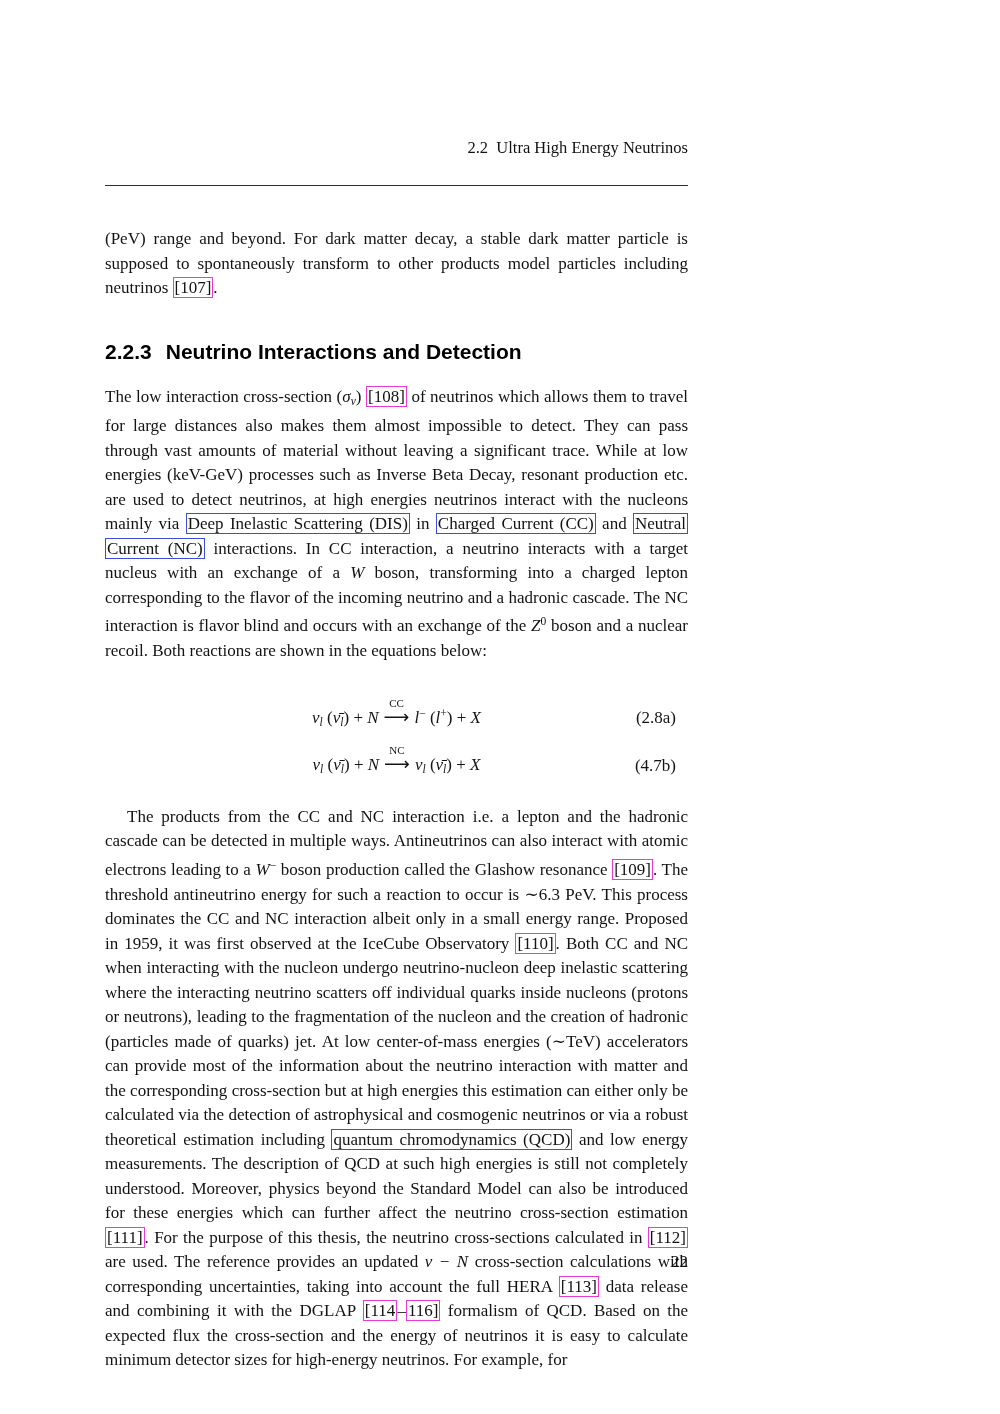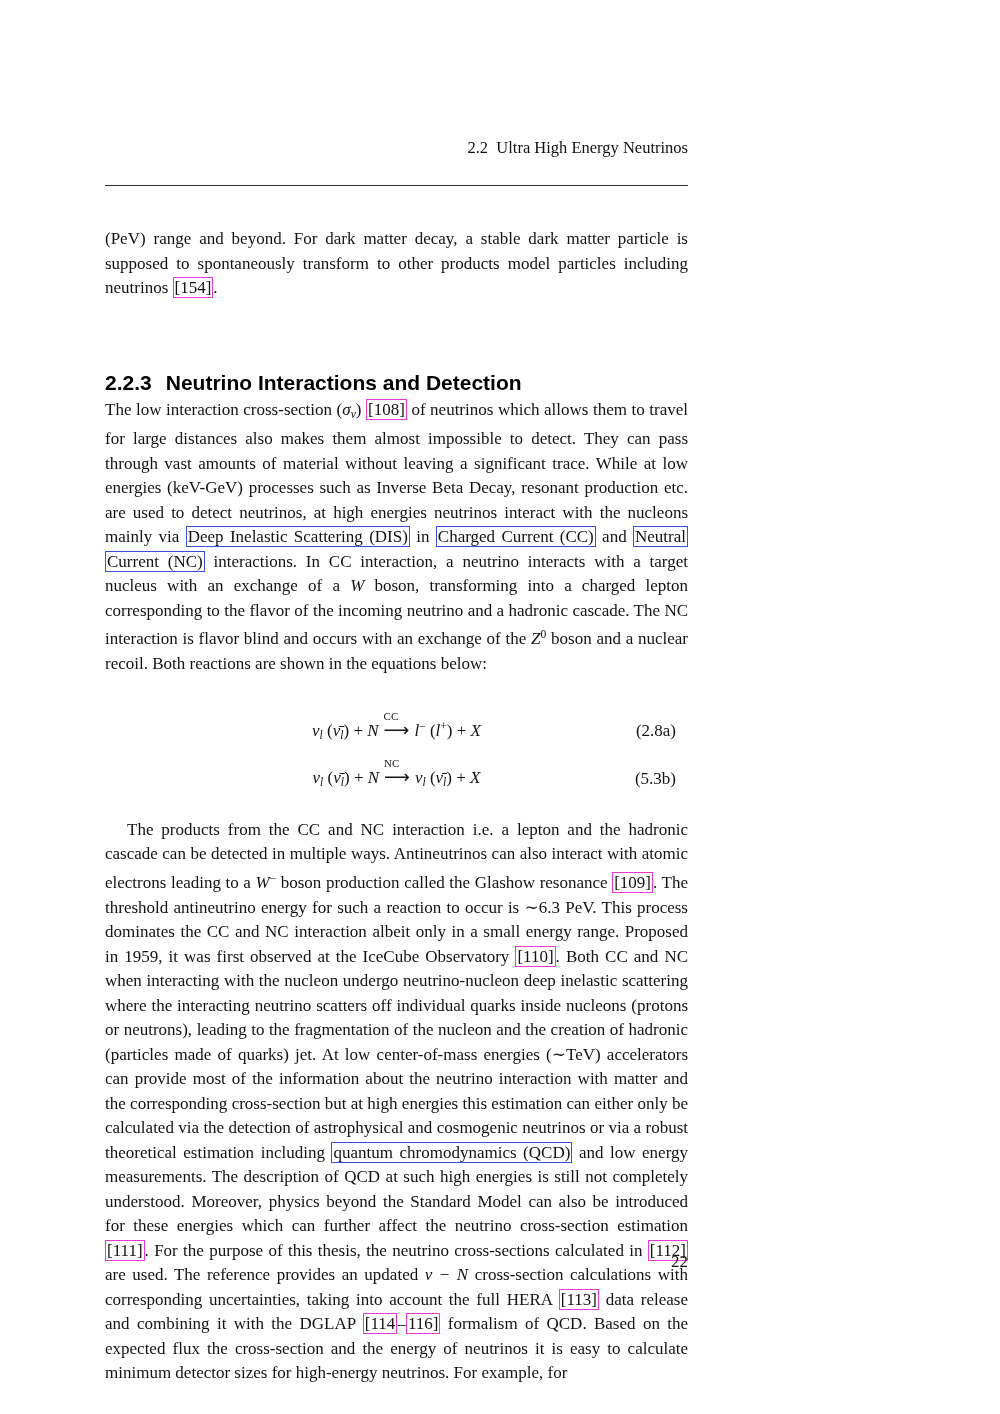--- a/index.html
+++ b/index.html
@@ -33,30 +33,30 @@
 
   .body-par {
     font-size: 17px;
     line-height: 24.5px;
     text-align: justify;
     color: #121212;
   }
   .par-1 { margin-top: 41px; }
 
   .section-heading {
-    margin-top: 70px;
+    margin-top: 39px;
     font-family: "Liberation Sans", "DejaVu Sans", sans-serif;
     font-weight: bold;
     font-size: 21px;
     line-height: 24px;
     color: #000;
   }
   .sec-num { margin-right: 14px; }
 
-  .par-2 { margin-top: 3px; }
+  .par-2 { margin-top: 21px; }
   .par-3 { text-indent: 22px; }
 
   
   .run-cite {
     border: 1px solid var(--citation-box, #e93ad3);
     padding: 0 1px;
     -webkit-box-decoration-break: clone;
     box-decoration-break: clone;
   }
   .run-link {
@@ -74,21 +74,21 @@
   .eq-row {
     position: relative;
     text-align: center;
     font-size: 17px;
     margin-top: 16px;
   }
   .eq-row:first-child { margin-top: 0; }
   .eq-math { display: inline-block; }
   .eq-arrow {
     display: inline-block;
-    text-align: left;
+    text-align: center;
     margin: 0 5px;
     vertical-align: baseline;
   }
   .eq-arrow-label {
     display: block;
     font-size: 11px;
     font-style: normal;
     line-height: 11px;
     margin-bottom: -1px;
   }
@@ -119,36 +119,36 @@
 <body>
 
 <div class="page">
   <div class="content">
 
     <header class="running-header">
       <span>2.2  Ultra High Energy Neutrinos</span>
     </header>
     <div class="header-rule"></div>
 
-    <p class="body-par par-1"><span class="run-text">(PeV) range and beyond. For dark matter decay, a stable dark matter particle is supposed to spontaneously transform to other products model particles including neutrinos </span><span class="run-cite">[154]</span><span class="run-text">.</span></p>
+    <p class="body-par par-1"><span class="run-text">(PeV) range and beyond. For dark matter decay, a stable dark matter particle is supposed to spontaneously transform to other products model particles including neutrinos </span><span class="run-cite">[107]</span><span class="run-text">.</span></p>
 
     <h2 class="section-heading">
       <span class="sec-num">2.2.3</span><span class="sec-title">Neutrino Interactions and Detection</span>
     </h2>
 
     <p class="body-par par-2"><span class="run-text">The low interaction cross-section (</span><span class="run-italic">σ</span><span class="run-sub">ν</span><span class="run-text">) </span><span class="run-cite">[108]</span><span class="run-text"> of neutrinos which allows them to travel for large distances also makes them almost impossible to detect. They can pass through vast amounts of material without leaving a significant trace. While at low energies (keV-GeV) processes such as Inverse Beta Decay, resonant production etc. are used to detect neutrinos, at high energies neutrinos interact with the nucleons mainly via </span><span class="run-link">Deep Inelastic Scattering (DIS)</span><span class="run-text"> in </span><span class="run-link">Charged Current (CC)</span><span class="run-text"> and </span><span class="run-link">Neutral Current (NC)</span><span class="run-text"> interactions. In CC interaction, a neutrino interacts with a target nucleus with an exchange of a </span><span class="run-italic">W</span><span class="run-text"> boson, transforming into a charged lepton corresponding to the flavor of the incoming neutrino and a hadronic cascade. The NC interaction is flavor blind and occurs with an exchange of the </span><span class="run-italic">Z</span><span class="run-sup">0</span><span class="run-text"> boson and a nuclear recoil. Both reactions are shown in the equations below:</span></p>
 
     <div class="equations">
       <div class="eq-row">
         <span class="eq-math"><span class="run-italic">ν</span><span class="run-sub">l</span><span class="run-text"> (</span><span class="run-italic">ν̄</span><span class="run-sub">l</span><span class="run-text">) + </span><span class="run-italic">N</span><span class="eq-arrow"><span class="eq-arrow-label">CC</span><span class="eq-arrow-glyph">⟶</span></span><span class="run-italic">l</span><span class="run-sup">−</span><span class="run-text"> (</span><span class="run-italic">l</span><span class="run-sup">+</span><span class="run-text">) + </span><span class="run-italic">X</span></span>
         <span class="eq-number">(2.8a)</span>
       </div>
       <div class="eq-row">
         <span class="eq-math"><span class="run-italic">ν</span><span class="run-sub">l</span><span class="run-text"> (</span><span class="run-italic">ν̄</span><span class="run-sub">l</span><span class="run-text">) + </span><span class="run-italic">N</span><span class="eq-arrow"><span class="eq-arrow-label">NC</span><span class="eq-arrow-glyph">⟶</span></span><span class="run-italic">ν</span><span class="run-sub">l</span><span class="run-text"> (</span><span class="run-italic">ν̄</span><span class="run-sub">l</span><span class="run-text">) + </span><span class="run-italic">X</span></span>
-        <span class="eq-number">(5.3b)</span>
+        <span class="eq-number">(4.7b)</span>
       </div>
     </div>
 
     <p class="body-par par-3"><span class="run-text">The products from the CC and NC interaction i.e. a lepton and the hadronic cascade can be detected in multiple ways. Antineutrinos can also interact with atomic electrons leading to a </span><span class="run-italic">W</span><span class="run-sup">−</span><span class="run-text"> boson production called the Glashow resonance </span><span class="run-cite">[109]</span><span class="run-text">. The threshold antineutrino energy for such a reaction to occur is ∼6.3 PeV. This process dominates the CC and NC interaction albeit only in a small energy range. Proposed in 1959, it was first observed at the IceCube Observatory </span><span class="run-cite">[110]</span><span class="run-text">. Both CC and NC when interacting with the nucleon undergo neutrino-nucleon deep inelastic scattering where the interacting neutrino scatters off individual quarks inside nucleons (protons or neutrons), leading to the fragmentation of the nucleon and the creation of hadronic (particles made of quarks) jet. At low center-of-mass energies (∼TeV) accelerators can provide most of the information about the neutrino interaction with matter and the corresponding cross-section but at high energies this estimation can either only be calculated via the detection of astrophysical and cosmogenic neutrinos or via a robust theoretical estimation including </span><span class="run-link">quantum chromodynamics (QCD)</span><span class="run-text"> and low energy measurements. The description of QCD at such high energies is still not completely understood. Moreover, physics beyond the Standard Model can also be introduced for these energies which can further affect the neutrino cross-section estimation </span><span class="run-cite">[111]</span><span class="run-text">. For the purpose of this thesis, the neutrino cross-sections calculated in </span><span class="run-cite">[112]</span><span class="run-text"> are used. The reference provides an updated </span><span class="run-italic">ν − N</span><span class="run-text"> cross-section calculations with corresponding uncertainties, taking into account the full HERA </span><span class="run-cite">[113]</span><span class="run-text"> data release and combining it with the DGLAP </span><span class="run-cite">[114</span><span class="run-text">–</span><span class="run-cite">116]</span><span class="run-text"> formalism of QCD. Based on the expected flux the cross-section and the energy of neutrinos it is easy to calculate minimum detector sizes for high-energy neutrinos. For example, for</span></p>
 
   </div>
 
   <div class="page-number">22</div>
 </div>
 

